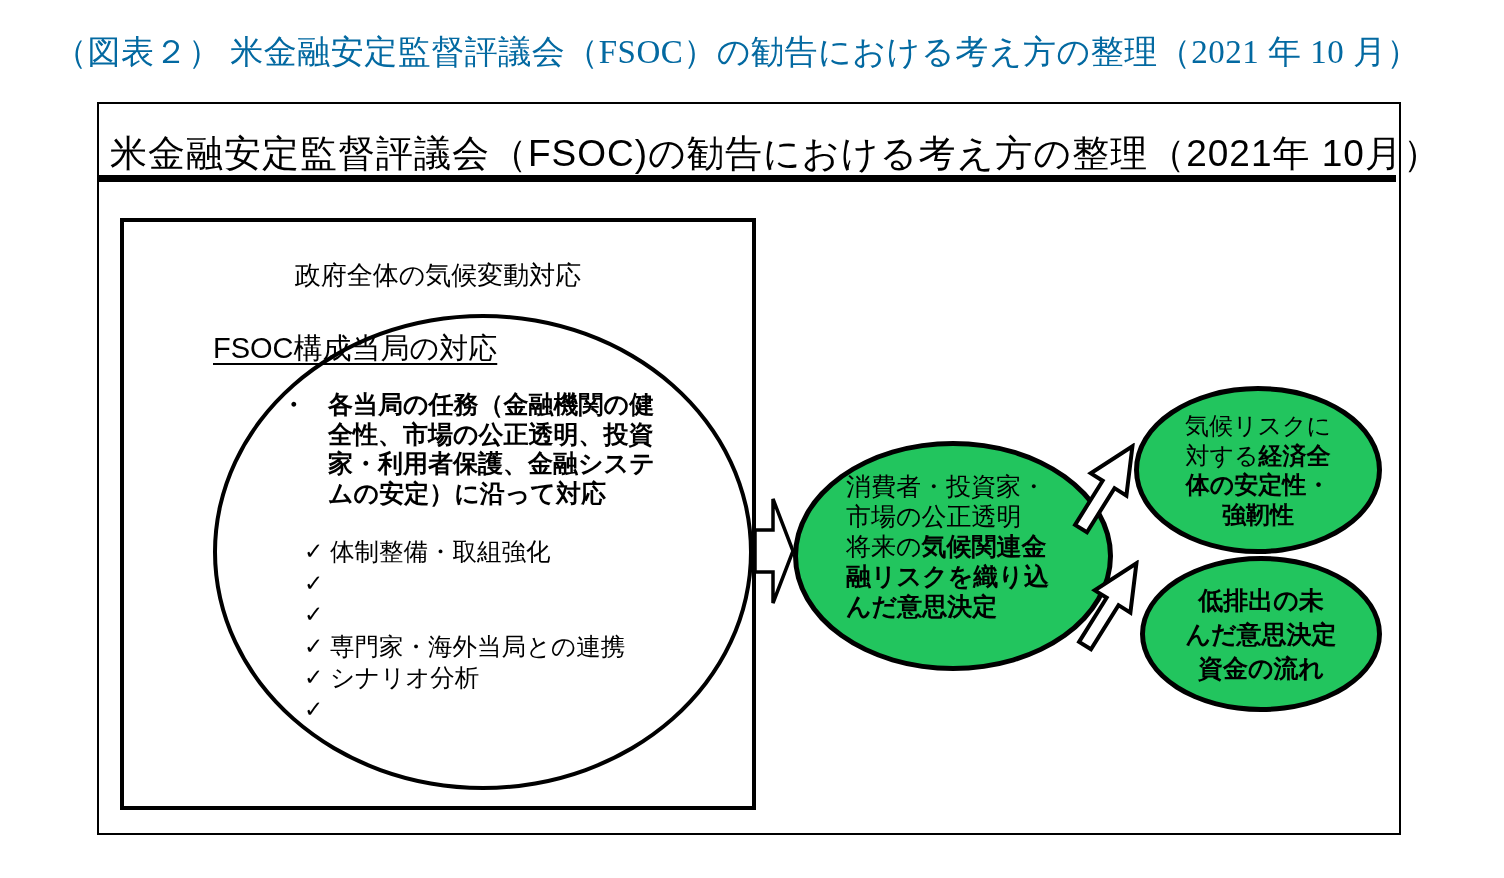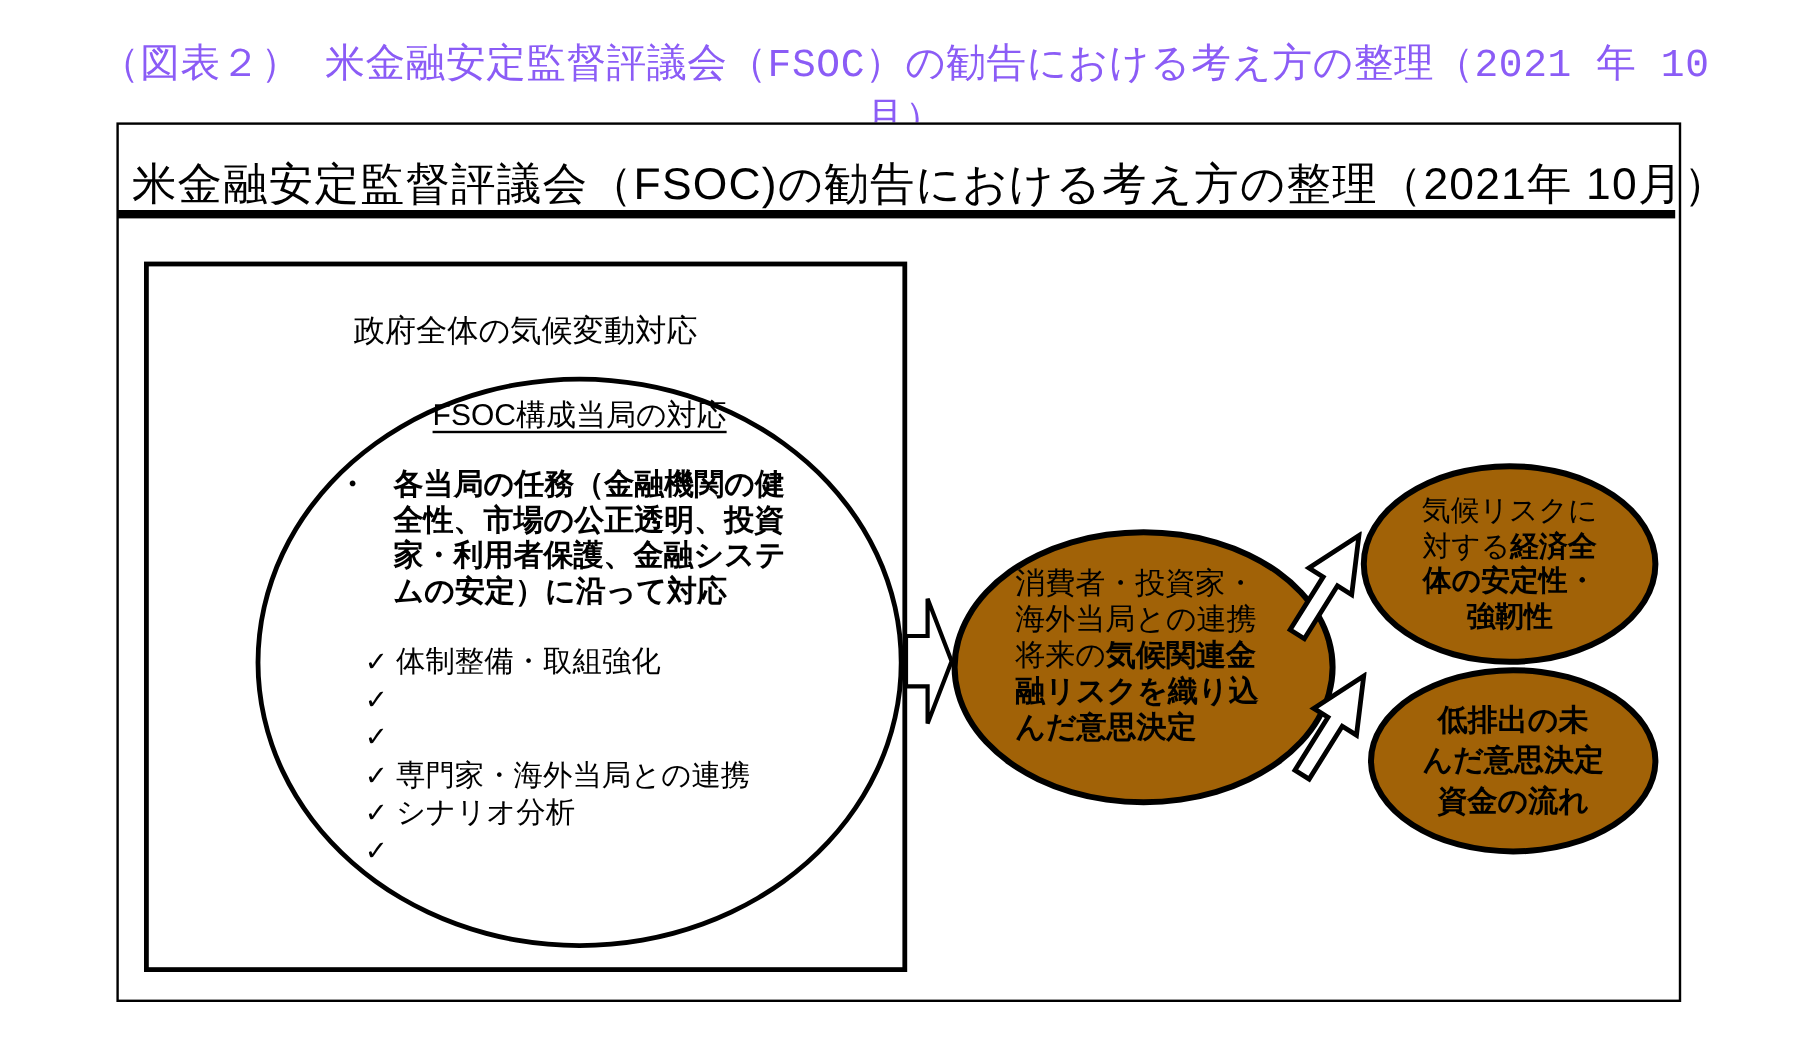--- a/index.html
+++ b/index.html
@@ -7,22 +7,22 @@
     width:1504px;height:878px;position:relative;overflow:hidden;
     background:#ffffff;color:#000000;
     font-family:"Liberation Sans","DejaVu Sans",sans-serif;
   }
   .abs{position:absolute;}
   .pre{white-space:pre-line;}
   .b{font-weight:bold;}
 
   #page-title{
     left:54px;top:30px;width:1400px;
-    font-family:Liberation Mono, monospace;
-    font-size:33px;letter-spacing:0.5px;color:#8b5cf6;text-align:center;
+    font-family:Liberation Serif, serif;
+    font-size:33px;letter-spacing:0.5px;color:#0369a1;
   }
 
   #outer-box{
     left:97px;top:102px;width:1300px;height:729px;
     border:2px solid #000;background:#fff;
   }
   #box-title{
     left:110px;top:129px;width:1280px;
     font-size:37px;font-weight:400;letter-spacing:1px;white-space:nowrap;
   }
@@ -37,43 +37,43 @@
   #gov-label{
     left:120px;top:258px;width:636px;text-align:center;
     font-size:26px;text-underline-offset:5px;
   }
 
   #big-ellipse{
     left:213px;top:314px;width:532px;height:468px;
     border:4px solid #000;border-radius:50%;background:transparent;
   }
   #fsoc-label{
-    left:213px;top:329px;width:540px;text-align:center;
-    font-size:25px;text-decoration:underline;text-underline-offset:5px;
+    left:213px;top:329px;width:540px;
+    font-size:29px;text-decoration:underline;text-underline-offset:5px;
   }
 
   #mission{
     left:281px;top:390px;width:400px;display:flex;
     font-size:25px;font-weight:bold;line-height:29.5px;
   }
   #mission .marker{width:47px;flex:none;font-weight:bold;}
 
   #checklist{
     left:304px;top:536px;width:380px;
     font-size:24.5px;line-height:31.5px;
   }
   .check-row{display:flex;align-items:flex-start;}
   .check-row .check{width:26px;flex:none;font-size:23px;}
 
   .block-arrow{display:block;}
   #arrow-right{left:753px;top:494px;}
   #arrow-ne-top{left:1055px;top:462px;transform:rotate(-58deg);}
   #arrow-ne-bottom{left:1059px;top:579px;transform:rotate(-58deg);}
 
-  .ellipse{border:5px solid #000;border-radius:50%;background:#a16207;}
+  .ellipse{border:5px solid #000;border-radius:50%;background:#22c55e;}
   #decision-ellipse{left:793px;top:441px;width:310px;height:220px;}
   #decision-text{
     left:846px;top:471px;width:230px;
     font-size:25px;line-height:30px;text-align:left;
   }
 
   #outcome-top{
     left:1134px;top:386px;width:238px;height:158px;
     display:flex;align-items:center;justify-content:center;
   }
@@ -131,21 +131,21 @@
     <span class="check">✓</span>
   </div>
 </div>
 
 <svg class="abs block-arrow" id="arrow-right" width="42" height="114" viewBox="0 0 42 114">
   <polygon points="2,36 20,36 20,5 40,57 20,109 20,78 2,78" fill="#ffffff" stroke="#000000" stroke-width="3.5" stroke-linejoin="miter"></polygon>
 </svg>
 
 <div class="abs ellipse" id="decision-ellipse"></div>
 <div class="abs pre" id="decision-text"><span class="pre">消費者・投資家・
-海外当局との連携
+市場の公正透明
 将来の</span><span class="pre b">気候関連金
 融リスクを織り込
 んだ意思決定</span></div>
 
 <svg class="abs block-arrow" id="arrow-ne-top" width="104" height="50" viewBox="0 0 104 50">
   <polygon points="3,18 55,18 55,4 100,25 55,46 55,32 3,32" fill="#ffffff" stroke="#000000" stroke-width="4" stroke-linejoin="miter"></polygon>
 </svg>
 
 <svg class="abs block-arrow" id="arrow-ne-bottom" width="104" height="50" viewBox="0 0 104 50">
   <polygon points="3,18 55,18 55,4 100,25 55,46 55,32 3,32" fill="#ffffff" stroke="#000000" stroke-width="4" stroke-linejoin="miter"></polygon>

